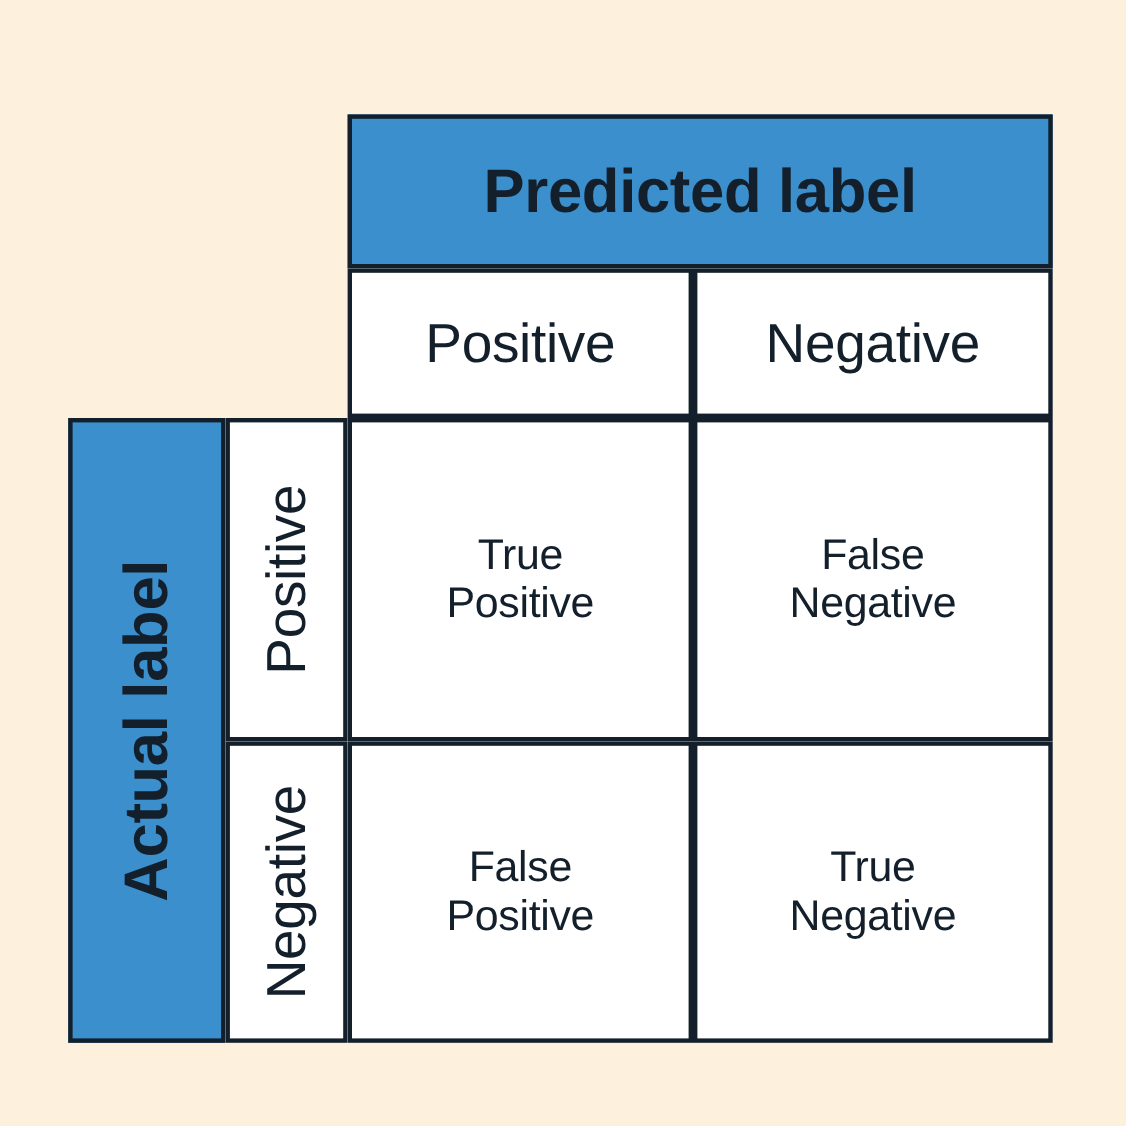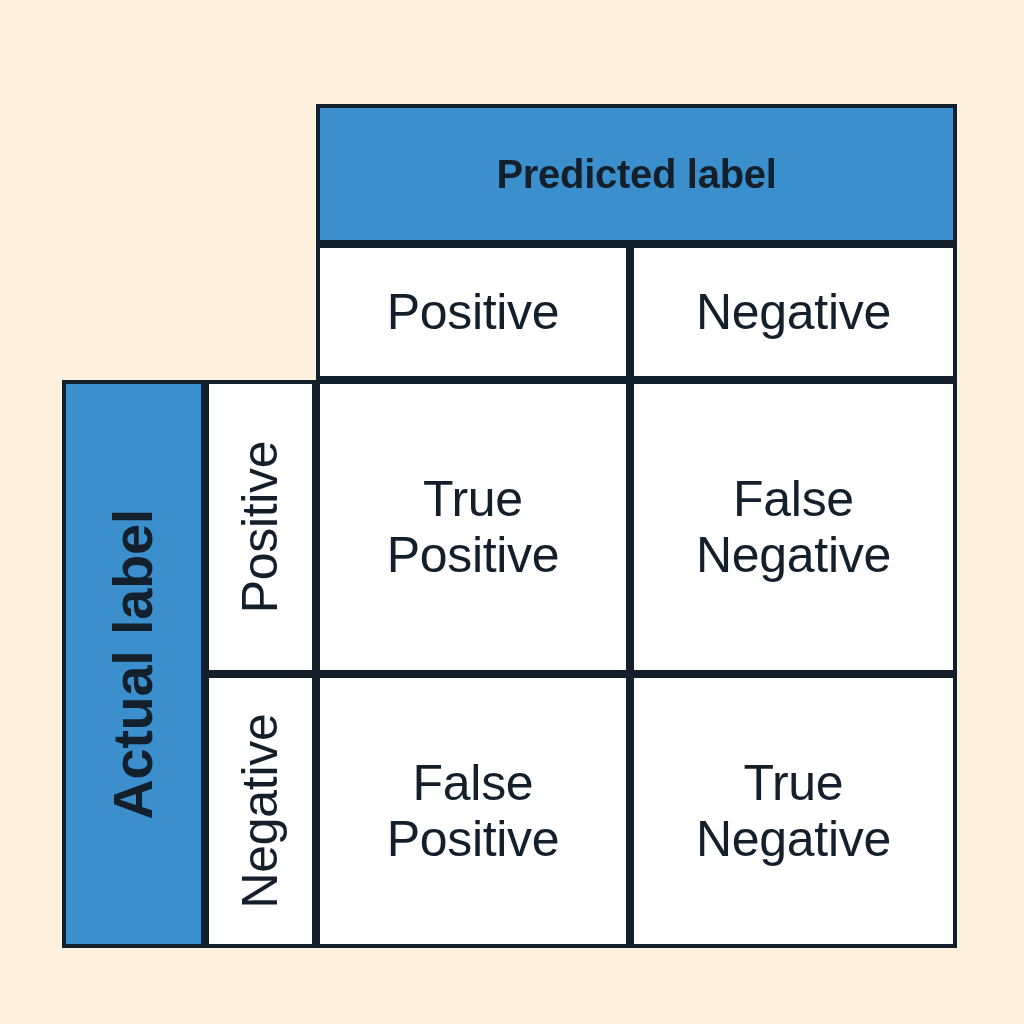--- a/index.html
+++ b/index.html
@@ -37,21 +37,21 @@
   .cell.blue {
     background: #3A8FCC;
   }
 
   
   #predicted-label-banner {
     left: 316px;
     top: 104px;
     width: 641px;
     height: 140px;
-    font-size: 40px;
+    font-size: 56px;
     font-weight: bold;
   }
 
   
   #col-header-positive {
     left: 316px;
     top: 244px;
     width: 314px;
     height: 136px;
     font-size: 50px;
@@ -95,21 +95,21 @@
   }
   .row-header .vtext {
     transform: rotate(-90deg);
     white-space: nowrap;
     font-size: 50px;
     font-weight: normal;
   }
 
   
   .quadrant {
-    font-size: 50px;
+    font-size: 39px;
     font-weight: normal;
   }
   #cell-true-positive   { left: 316px; top: 380px; width: 314px; height: 294px; }
   #cell-false-negative  { left: 630px; top: 380px; width: 327px; height: 294px; }
   #cell-false-positive  { left: 316px; top: 674px; width: 314px; height: 274px; }
   #cell-true-negative   { left: 630px; top: 674px; width: 327px; height: 274px; }
 
   .quadrant .line { display: block; }
 </style>
 </head>

